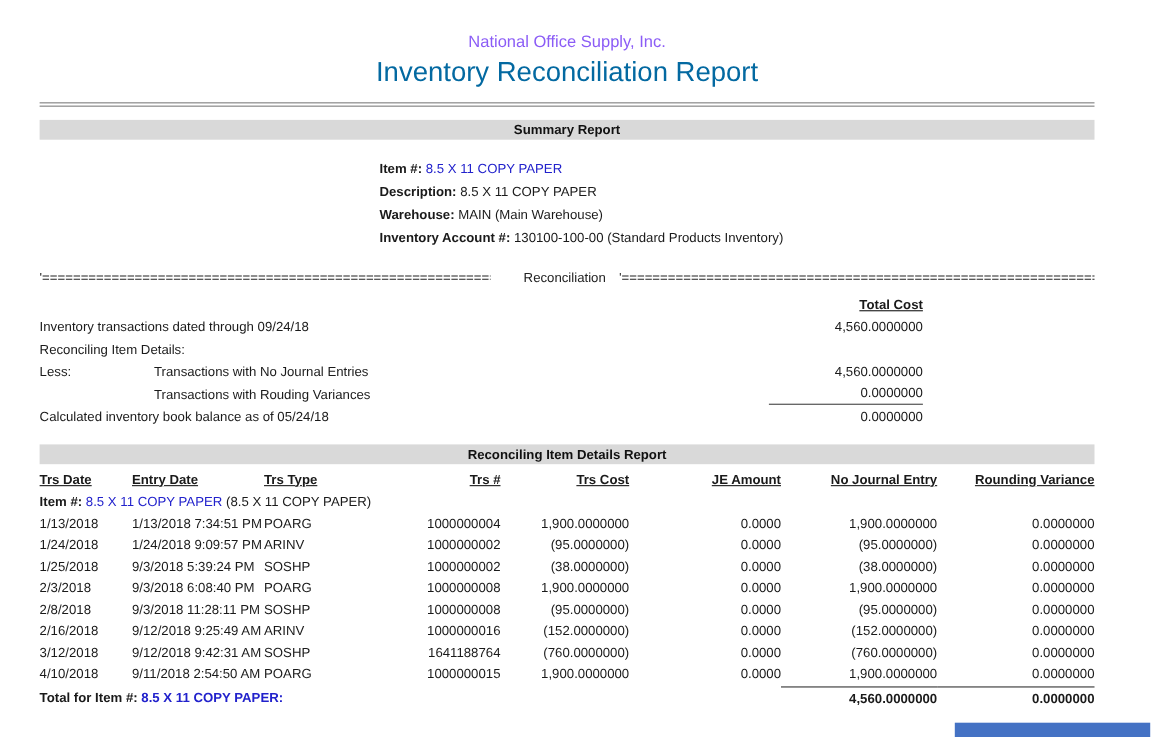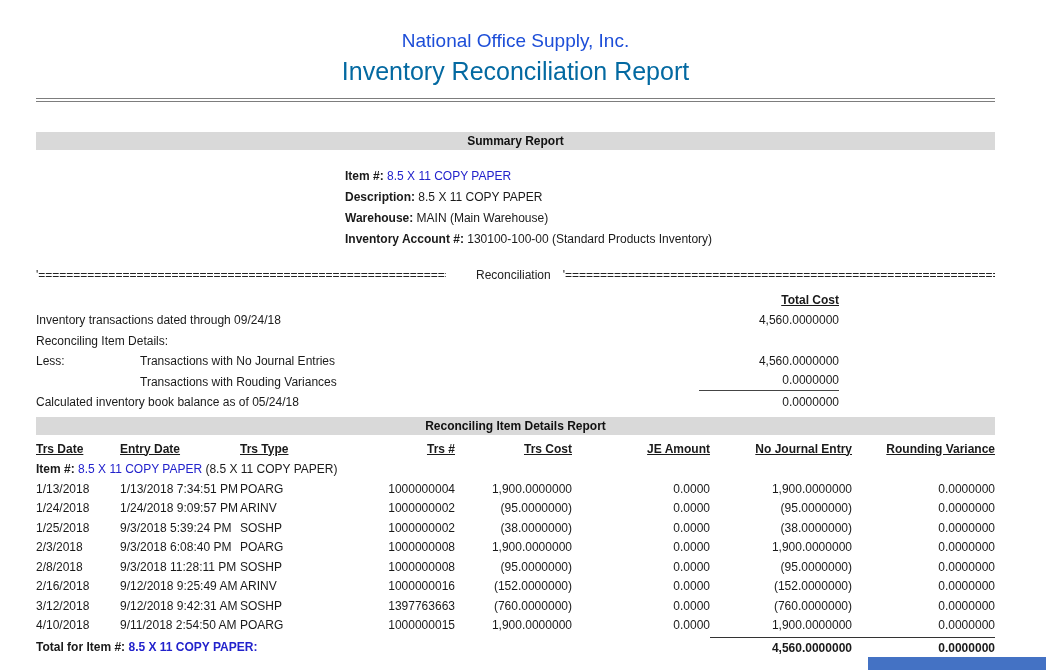--- a/index.html
+++ b/index.html
@@ -1,24 +1,24 @@
 <!DOCTYPE html>
 <html><head>
 <meta charset="utf-8">
 <style>
   * { margin:0; padding:0; box-sizing:border-box; }
   html,body { background:#fff; }
   body { font-family:"Liberation Sans", sans-serif; color:#1a1a1a; }
   .page { position:relative; width:1046px; height:670px; overflow:hidden; background:#fff; padding:30px 51px 0 36px; }
 
-  .company { text-align:center; font-size:19px; color:#1d4ed8; }
+  .company { text-align:center; font-size:15px; color:#8b5cf6; }
   .title { text-align:center; font-size:25px; line-height:32px; margin-top:3px; color:#0369a1; }
   .double-rule { margin-top:11px; height:4px; border-top:1px solid #7d7d7d; border-bottom:1px solid #7d7d7d; }
 
-  .band { margin-top:30px; background:#d9d9d9; height:18px; line-height:18px; text-align:center; font-size:12px; font-weight:bold; color:#111; }
+  .band { margin-top:12px; background:#d9d9d9; height:18px; line-height:18px; text-align:center; font-size:12px; font-weight:bold; color:#111; }
 
   .summary { margin-top:16px; margin-left:309px; font-size:12px; }
   .sfield { line-height:21px; white-space:nowrap; }
   .b { font-weight:bold; }
   .link { color:#2222cc; }
 
   .recon-rule-row { margin-top:16px; display:flex; align-items:center; font-size:12px; height:18px; color:#222; }
   .rule { overflow:hidden; white-space:nowrap; }
   .rule.left { width:410px; flex:none; }
   .rule.right { flex:1; }
@@ -26,21 +26,21 @@
 
   .recon-block { font-size:12px; }
   .recon-row { position:relative; height:20.5px; line-height:20.5px; white-space:nowrap; }
   .recon-row.header { margin-top:6px; height:20px; line-height:20px; }
   .recon-value { position:absolute; right:156px; top:0; text-align:right; }
   .recon-value.th { font-weight:bold; text-decoration:underline; }
   .recon-value.sub { width:140px; border-bottom:1px solid #444; height:19px; line-height:17px; }
   .less { display:inline-block; width:104px; }
   .indented { padding-left:104px; }
 
-  .band2 { margin-top:4px; }
+  .band2 { margin-top:14px; }
 
   .dheader, .trow, .titem, .total-row { font-size:12px; }
   .dheader, .trow { display:grid; grid-template-columns:84px 120px 70px 145px 117px 138px 142px 143px; }
   .dheader { margin-top:4px; line-height:20px; font-weight:bold; }
   .dheader span { text-decoration:underline; white-space:nowrap; }
   .num { text-align:right; }
   .titem { line-height:21px; white-space:nowrap; }
   .trow { line-height:19.5px; }
   .total-row { display:grid; grid-template-columns:560px 114px 142px 143px; font-weight:bold; line-height:20px; margin-top:1px; }
   .total-row .tlabel { text-align:left; white-space:nowrap; }
@@ -193,21 +193,21 @@
         <span class="num">(152.0000000)</span>
         <span class="num">0.0000</span>
         <span class="num">(152.0000000)</span>
         <span class="num">0.0000000</span>
       </div>
 
       <div class="trow">
         <span>3/12/2018</span>
         <span>9/12/2018 9:42:31 AM</span>
         <span>SOSHP</span>
-        <span class="num">1397763663</span>
+        <span class="num">1641188764</span>
         <span class="num">(760.0000000)</span>
         <span class="num">0.0000</span>
         <span class="num">(760.0000000)</span>
         <span class="num">0.0000000</span>
       </div>
 
       <div class="trow">
         <span>4/10/2018</span>
         <span>9/11/2018 2:54:50 AM</span>
         <span>POARG</span>

